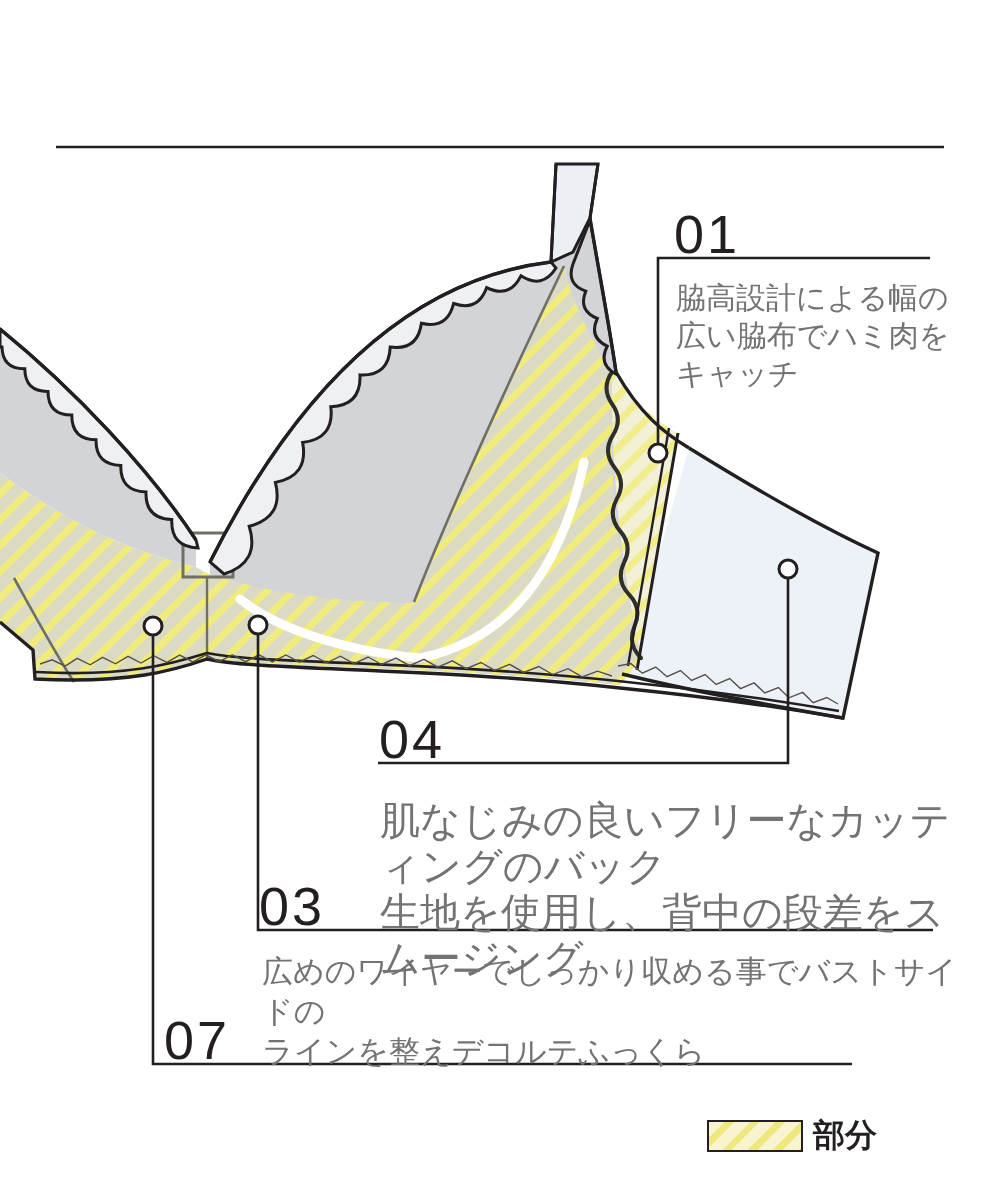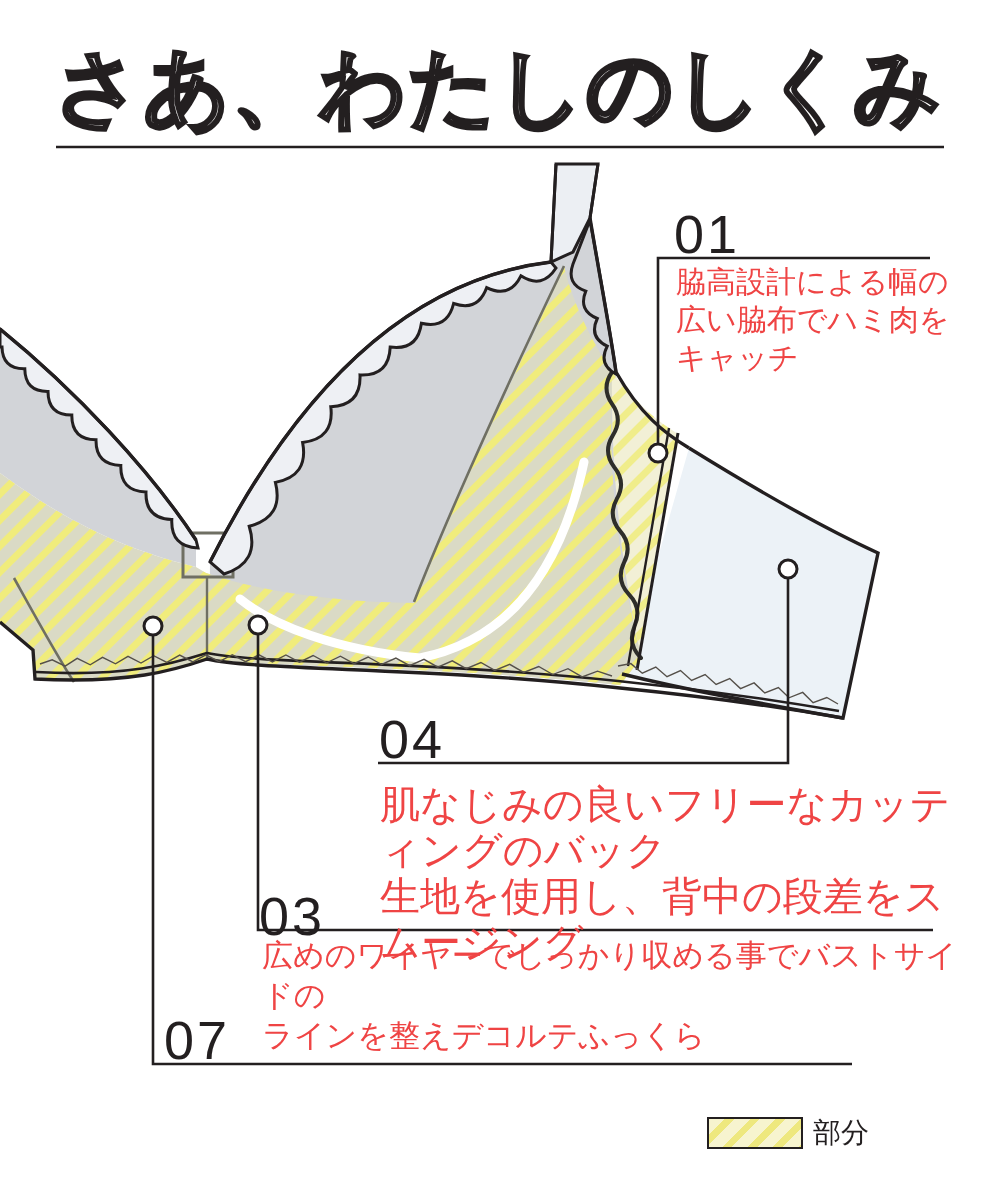--- a/index.html
+++ b/index.html
@@ -3,33 +3,33 @@
 <meta charset="utf-8">
 <style>
   html,body{margin:0;padding:0;background:#ffffff;}
   #page{position:relative;width:1000px;height:1200px;background:#fff;overflow:hidden;
         font-family:"Liberation Sans",sans-serif;color:#231f20;}
   #art{position:absolute;left:0;top:0;width:1000px;height:1200px;}
   .abs{position:absolute;}
   .title{left:54px;top:40px;width:900px;font-size:86px;line-height:1.1;font-weight:600;
          letter-spacing:1px;color:#ffffff;-webkit-text-stroke:3.2px #231f20;white-space:nowrap;}
   .num{font-size:54px;font-weight:400;letter-spacing:3px;color:#231f20;line-height:1;}
-  .body{font-size:30px;font-weight:500;color:#ef4444;white-space:pre-line;}
+  .body{font-size:30px;font-weight:500;color:#737373;white-space:pre-line;margin-top:16px;}
   #n01{left:674px;top:207px;}
   #t01{left:676px;top:263px;line-height:38px;width:300px;}
   #n02{left:379px;top:712px;}
   #t02{left:380px;top:781px;line-height:46px;font-size:40px;width:600px;}
-  #n03{left:259px;top:879px;margin-top:10px;}
+  #n03{left:259px;top:879px;}
   #t03{left:262px;top:936px;line-height:40px;font-size:31px;width:700px;}
   #n04{left:164px;top:1013px;}
   #t04{left:167px;top:1074px;font-size:31px;width:720px;}
   #legend{left:707px;top:1114px;display:flex;align-items:center;gap:10px;}
   #legend .swatch{width:92px;height:28px;border:2.5px solid #231f20;
     background:repeating-linear-gradient(135deg, rgba(0,0,0,0) 0 11px, #eee87e 11px 18px), #f7f4cf;}
-  #legend .lab{font-size:28px;font-weight:400;}
+  #legend .lab{font-size:32px;font-weight:700;}
 </style>
 </head>
 <body>
 
 <div id="page">
 
   <svg id="art" viewBox="0 0 1000 1200" aria-hidden="true">
     <defs>
       <pattern id="hatch" width="26" height="26" patternUnits="userSpaceOnUse">
         <path d="M-13,13 L13,-13 M0,26 L26,0 M13,39 L39,13" stroke="#f0ec7c" stroke-width="7" fill="none"></path>
@@ -94,21 +94,20 @@
     <path fill="none" stroke="#231f20" stroke-width="2.6" d="M788,578 L788,763 L378,763"></path>
     <path fill="none" stroke="#231f20" stroke-width="2.6" d="M258,634 L258,930 L933,930"></path>
     <path fill="none" stroke="#231f20" stroke-width="2.6" d="M153,635 L153,1064 L852,1064"></path>
 
     <circle cx="658" cy="453" r="9" fill="#ffffff" stroke="#231f20" stroke-width="3"></circle>
     <circle cx="788" cy="569" r="9" fill="#ffffff" stroke="#231f20" stroke-width="3"></circle>
     <circle cx="258" cy="625" r="9" fill="#ffffff" stroke="#231f20" stroke-width="3"></circle>
     <circle cx="153" cy="626" r="9" fill="#ffffff" stroke="#231f20" stroke-width="3"></circle>
   </svg>
 
-  <div class="abs title">さあ、わたしのしくみ</div>
 
   <div class="abs num" id="n01">01</div>
   <div class="abs body" id="t01">脇高設計による幅の
 広い脇布でハミ肉を
 キャッチ</div>
 
   <div class="abs num" id="n02">04</div>
   <div class="abs body" id="t02">肌なじみの良いフリーなカッティングのバック
 生地を使用し、背中の段差をスムージング</div>
 

